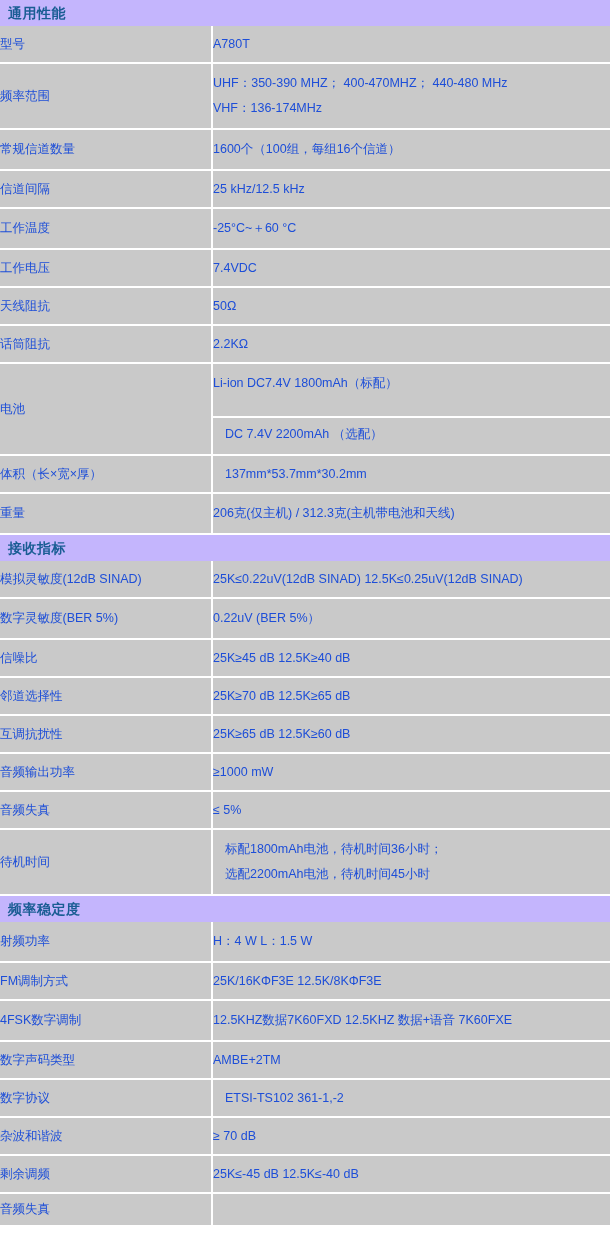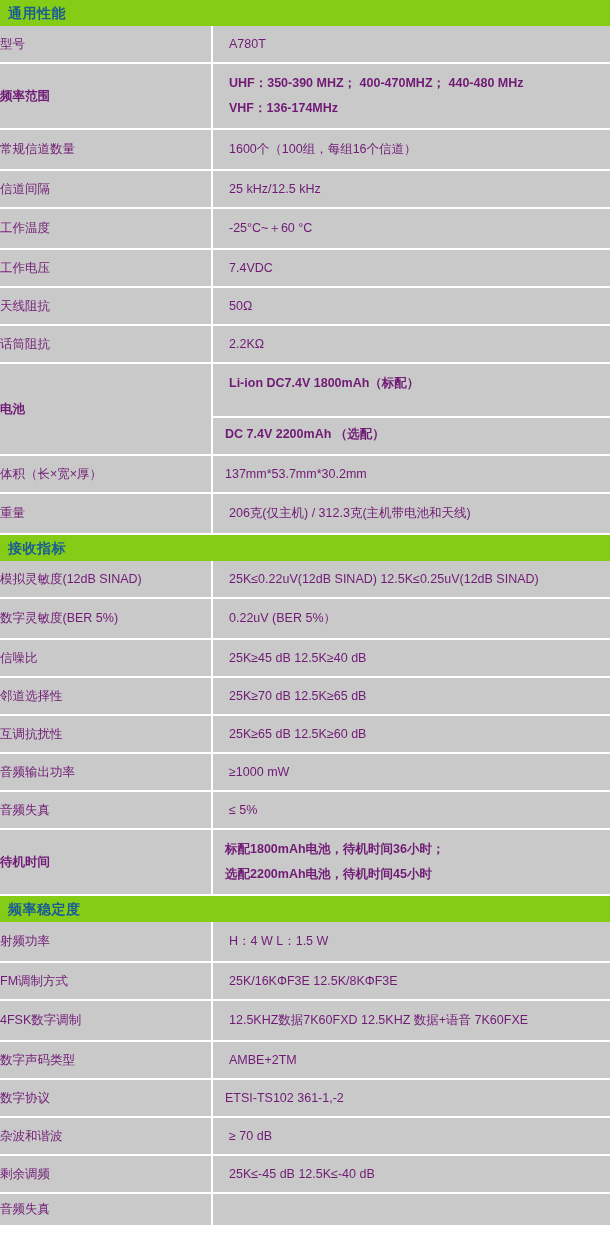--- a/index.html
+++ b/index.html
@@ -14,67 +14,67 @@
     -webkit-font-smoothing: antialiased;
   }
   .page {
     width: 610px;
     min-height: 1257px;
     position: relative;
     background: #ffffff;
     box-sizing: border-box;
   }
   .section-header {
-    background: #84cc16;
+    background: #c4b5fd;
     color: #1a5d94;
     font-weight: bold;
     font-size: 14px;
     line-height: 26px;
     height: 26px;
     padding-left: 8px;
     box-sizing: border-box;
     letter-spacing: 0.5px;
   }
   table.spec {
     width: 100%;
     border-collapse: collapse;
     table-layout: fixed;
   }
   table.spec td {
     background: #c9c9c9;
     border-bottom: 2px solid #ffffff;
     border-top: 0;
     font-size: 12.5px;
-    color: #701a75;
+    color: #1d4ed8;
     padding: 7px 0 7px 0;
     vertical-align: middle;
   }
   td.label {
     width: 212px;
     padding-left: 16px;
     box-sizing: border-box;
   }
   td.value {
     padding-left: 10px;
     border-left: 2px solid #ffffff;
     box-sizing: border-box;
   }
   td.value .line {
     display: block;
-    padding: 4px 16px;
+    padding: 4px 0;
   }
   td.value .line.indent {
     padding-left: 12px;
   }
   td.value .line.sep {
     border-top: 2px solid #ffffff;
     margin-top: 20px;
     padding-top: 8px;
   }
-  .tall td { padding-top: 14px; padding-bottom: 14px; font-weight: bold; }
+  .tall td { padding-top: 14px; padding-bottom: 14px; }
 </style>
 </head>
 <body>
 
 <div class="page">
   <div id="sections-root">
       <div class="section-header">通用性能</div>
       <table class="spec">
         <tbody>
           <tr>

